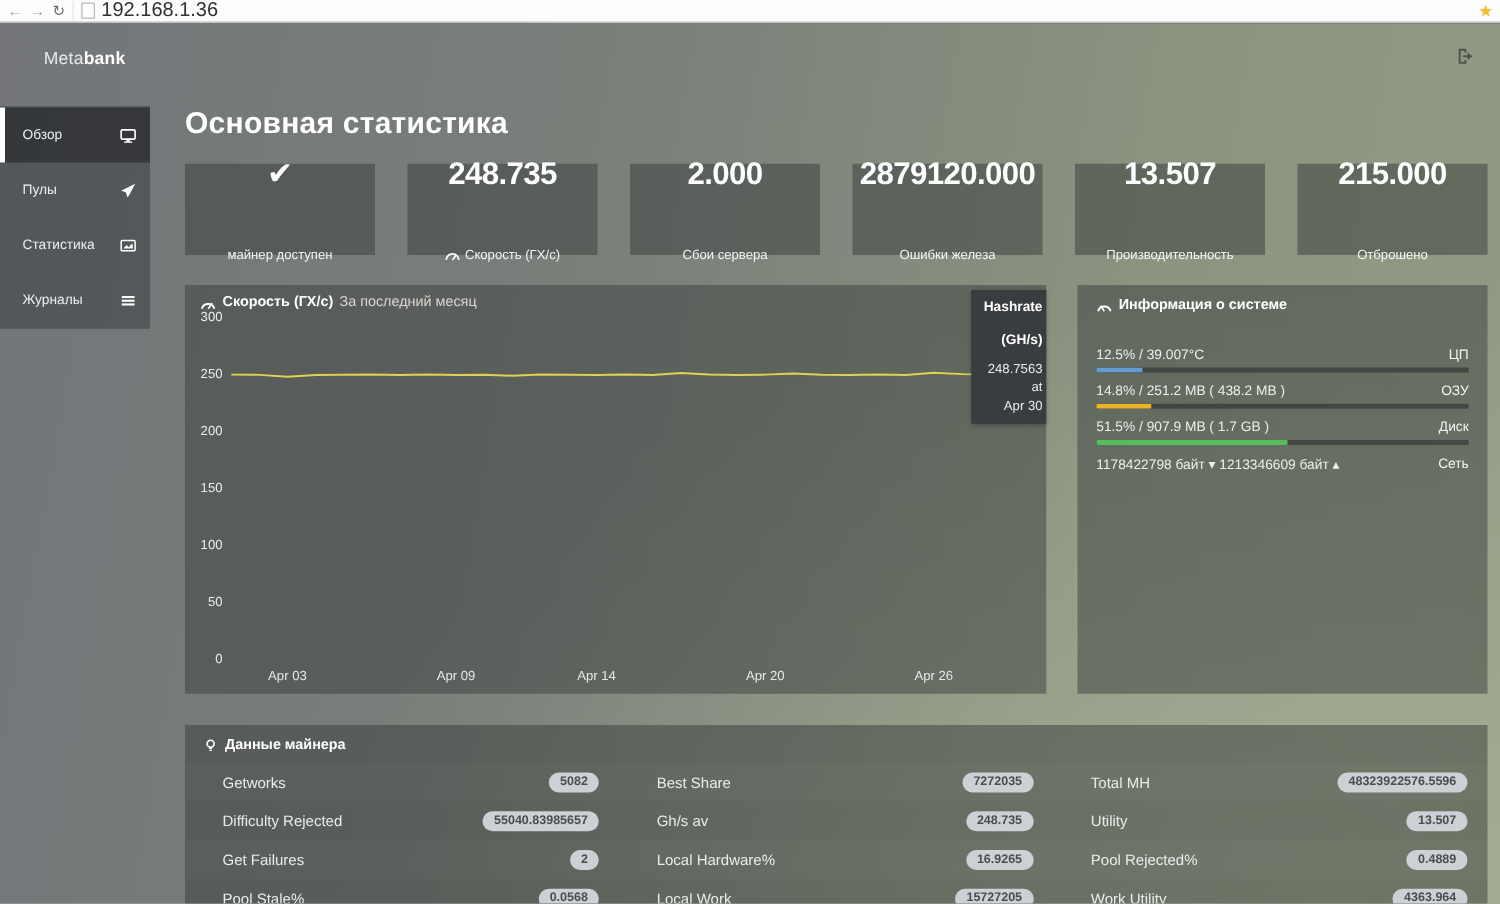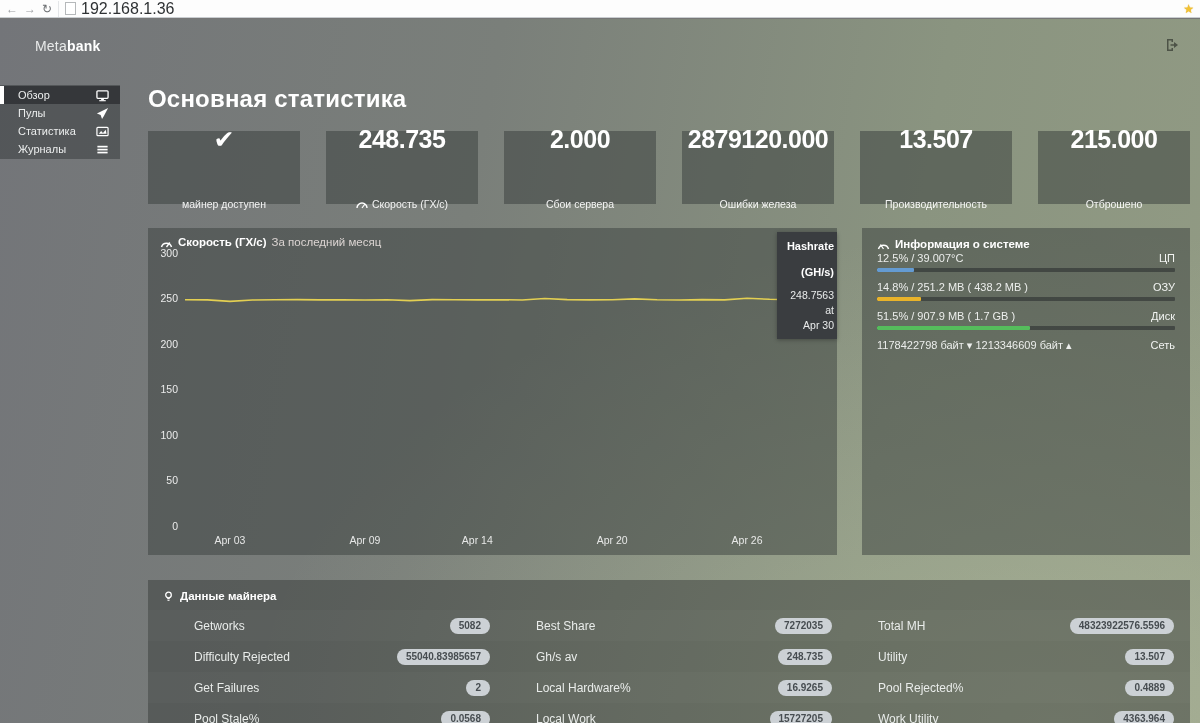--- a/index.html
+++ b/index.html
@@ -27,21 +27,21 @@
 
   
   .app-header{position:absolute;top:0;left:0;right:0;height:54px;}
   .brand{position:absolute;left:35px;top:19px;font-size:14px;color:#e8eaea;letter-spacing:.2px;cursor:pointer;}
   .brand b{color:#ffffff;}
   .logout{position:absolute;right:20px;top:18px;width:16px;height:16px;cursor:pointer;color:#4d5347;}
   .logout svg{width:16px;height:16px;}
 
   
   .sidebar{position:absolute;left:0;top:66px;width:120px;background:rgba(52,55,58,0.50);padding:1px 0;}
-  .side-item{position:relative;height:18px;display:flex;align-items:center;justify-content:space-between;
+  .side-item{position:relative;height:44px;display:flex;align-items:center;justify-content:space-between;
     padding:0 11px 0 14px;border-left:4px solid transparent;cursor:pointer;color:#eceeee;}
   .side-item.active{background:rgba(28,30,32,0.55);border-left-color:#ffffff;}
   .side-label{font-size:11px;}
   .side-icon{width:13px;height:13px;color:#fff;}
   .side-icon svg{width:13px;height:13px;display:block;}
 
   
   .main{position:absolute;left:148px;top:66px;width:1042px;}
   .page-title{margin:0 0 18px 0;font-size:24px;font-weight:bold;color:#ffffff;letter-spacing:.2px;}
 
@@ -66,32 +66,32 @@
   .chart-head{position:absolute;top:8px;left:12px;z-index:2;}
   .chart-svg{position:absolute;inset:0;}
   .tooltip{position:absolute;top:4px;right:0;width:60px;min-height:90px;background:#3a3d40;z-index:3;
     color:#fff;text-align:right;padding:8px 3px 6px 3px;box-sizing:border-box;box-shadow:0 1px 4px rgba(0,0,0,0.3);}
   .tt-series{font-size:11px;font-weight:bold;margin-bottom:14px;}
   .tt-unit{font-size:11px;font-weight:bold;margin-bottom:10px;}
   .tt-val{font-size:10.5px;color:#e9ebeb;line-height:15px;}
 
   .sys-panel{position:relative;width:328px;height:327px;background:rgba(58,64,62,0.50);
     padding:10px 15px;box-sizing:border-box;}
-  .sys-rows{margin-top:2px;}
+  .sys-rows{margin-top:28px;}
   .sys-row{margin-bottom:9px;}
   .sys-line{display:flex;justify-content:space-between;font-size:11px;color:#eceeec;margin-bottom:4px;}
   .sys-name{color:#f2f4f2;}
   .bar{height:4px;background:rgba(38,41,43,0.55);border-radius:1px;overflow:hidden;}
   .bar-fill{height:100%;width:0;border-radius:1px;}
 
   
   .miner-panel{position:relative;width:1042px;height:170px;background:rgba(55,60,58,0.50);
     padding:10px 0 0 0;box-sizing:border-box;}
   .miner-head{padding:0 14px;margin-bottom:8px;}
-  .m-row{display:grid;grid-template-columns:1fr 1fr 1fr;height:31px;align-items:center;padding-left:16px;}
+  .m-row{display:grid;grid-template-columns:1fr 1fr 1fr;height:31px;align-items:center;}
   .m-row:nth-child(odd){background:rgba(255,255,255,0.025);}
   .m-cell{display:flex;align-items:center;justify-content:space-between;padding:0 16px 0 30px;}
   .m-label{font-size:12px;color:#e9ecea;}
   .badge{background:#ccd1d5;color:#474d51;font-size:10px;font-weight:bold;
     border-radius:9px;padding:2px 9px;line-height:12px;cursor:default;}
 
   .tick-y{fill:rgba(255,255,255,0.88);font-size:10.5px;font-family:"Liberation Sans",sans-serif;}
   .tick-x{fill:rgba(255,255,255,0.85);font-size:10.5px;font-family:"Liberation Sans",sans-serif;}
 </style>
 </head>

